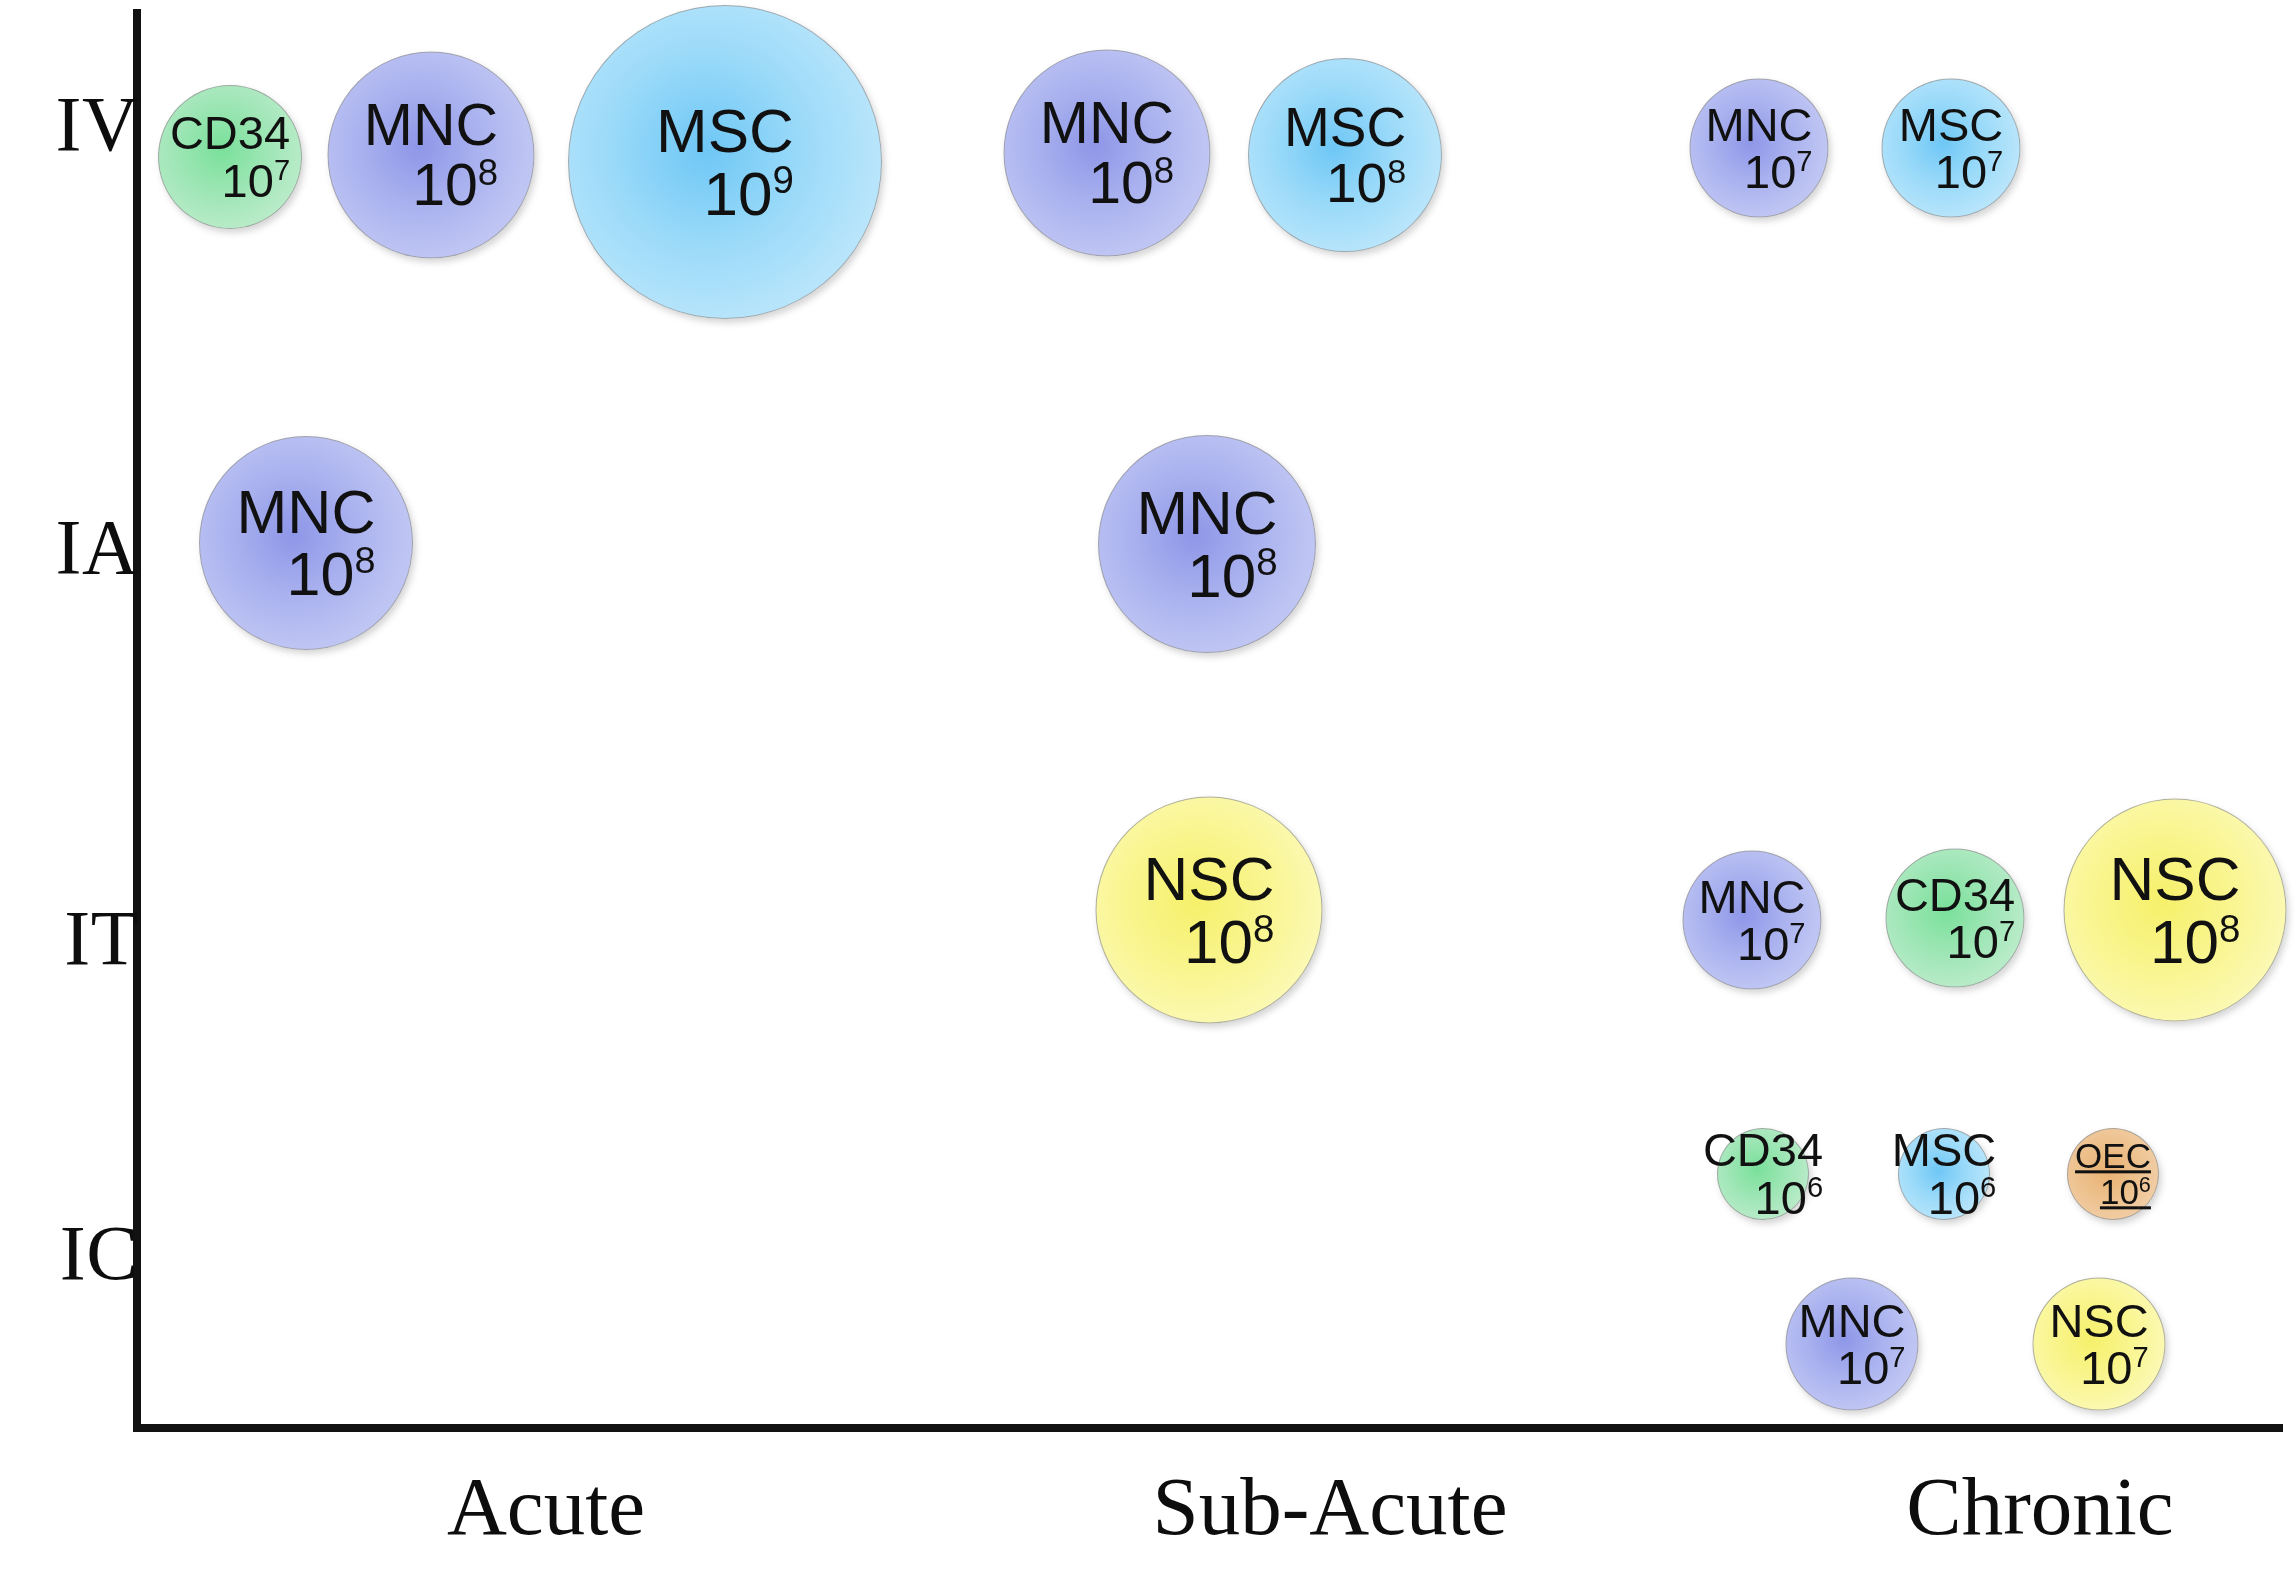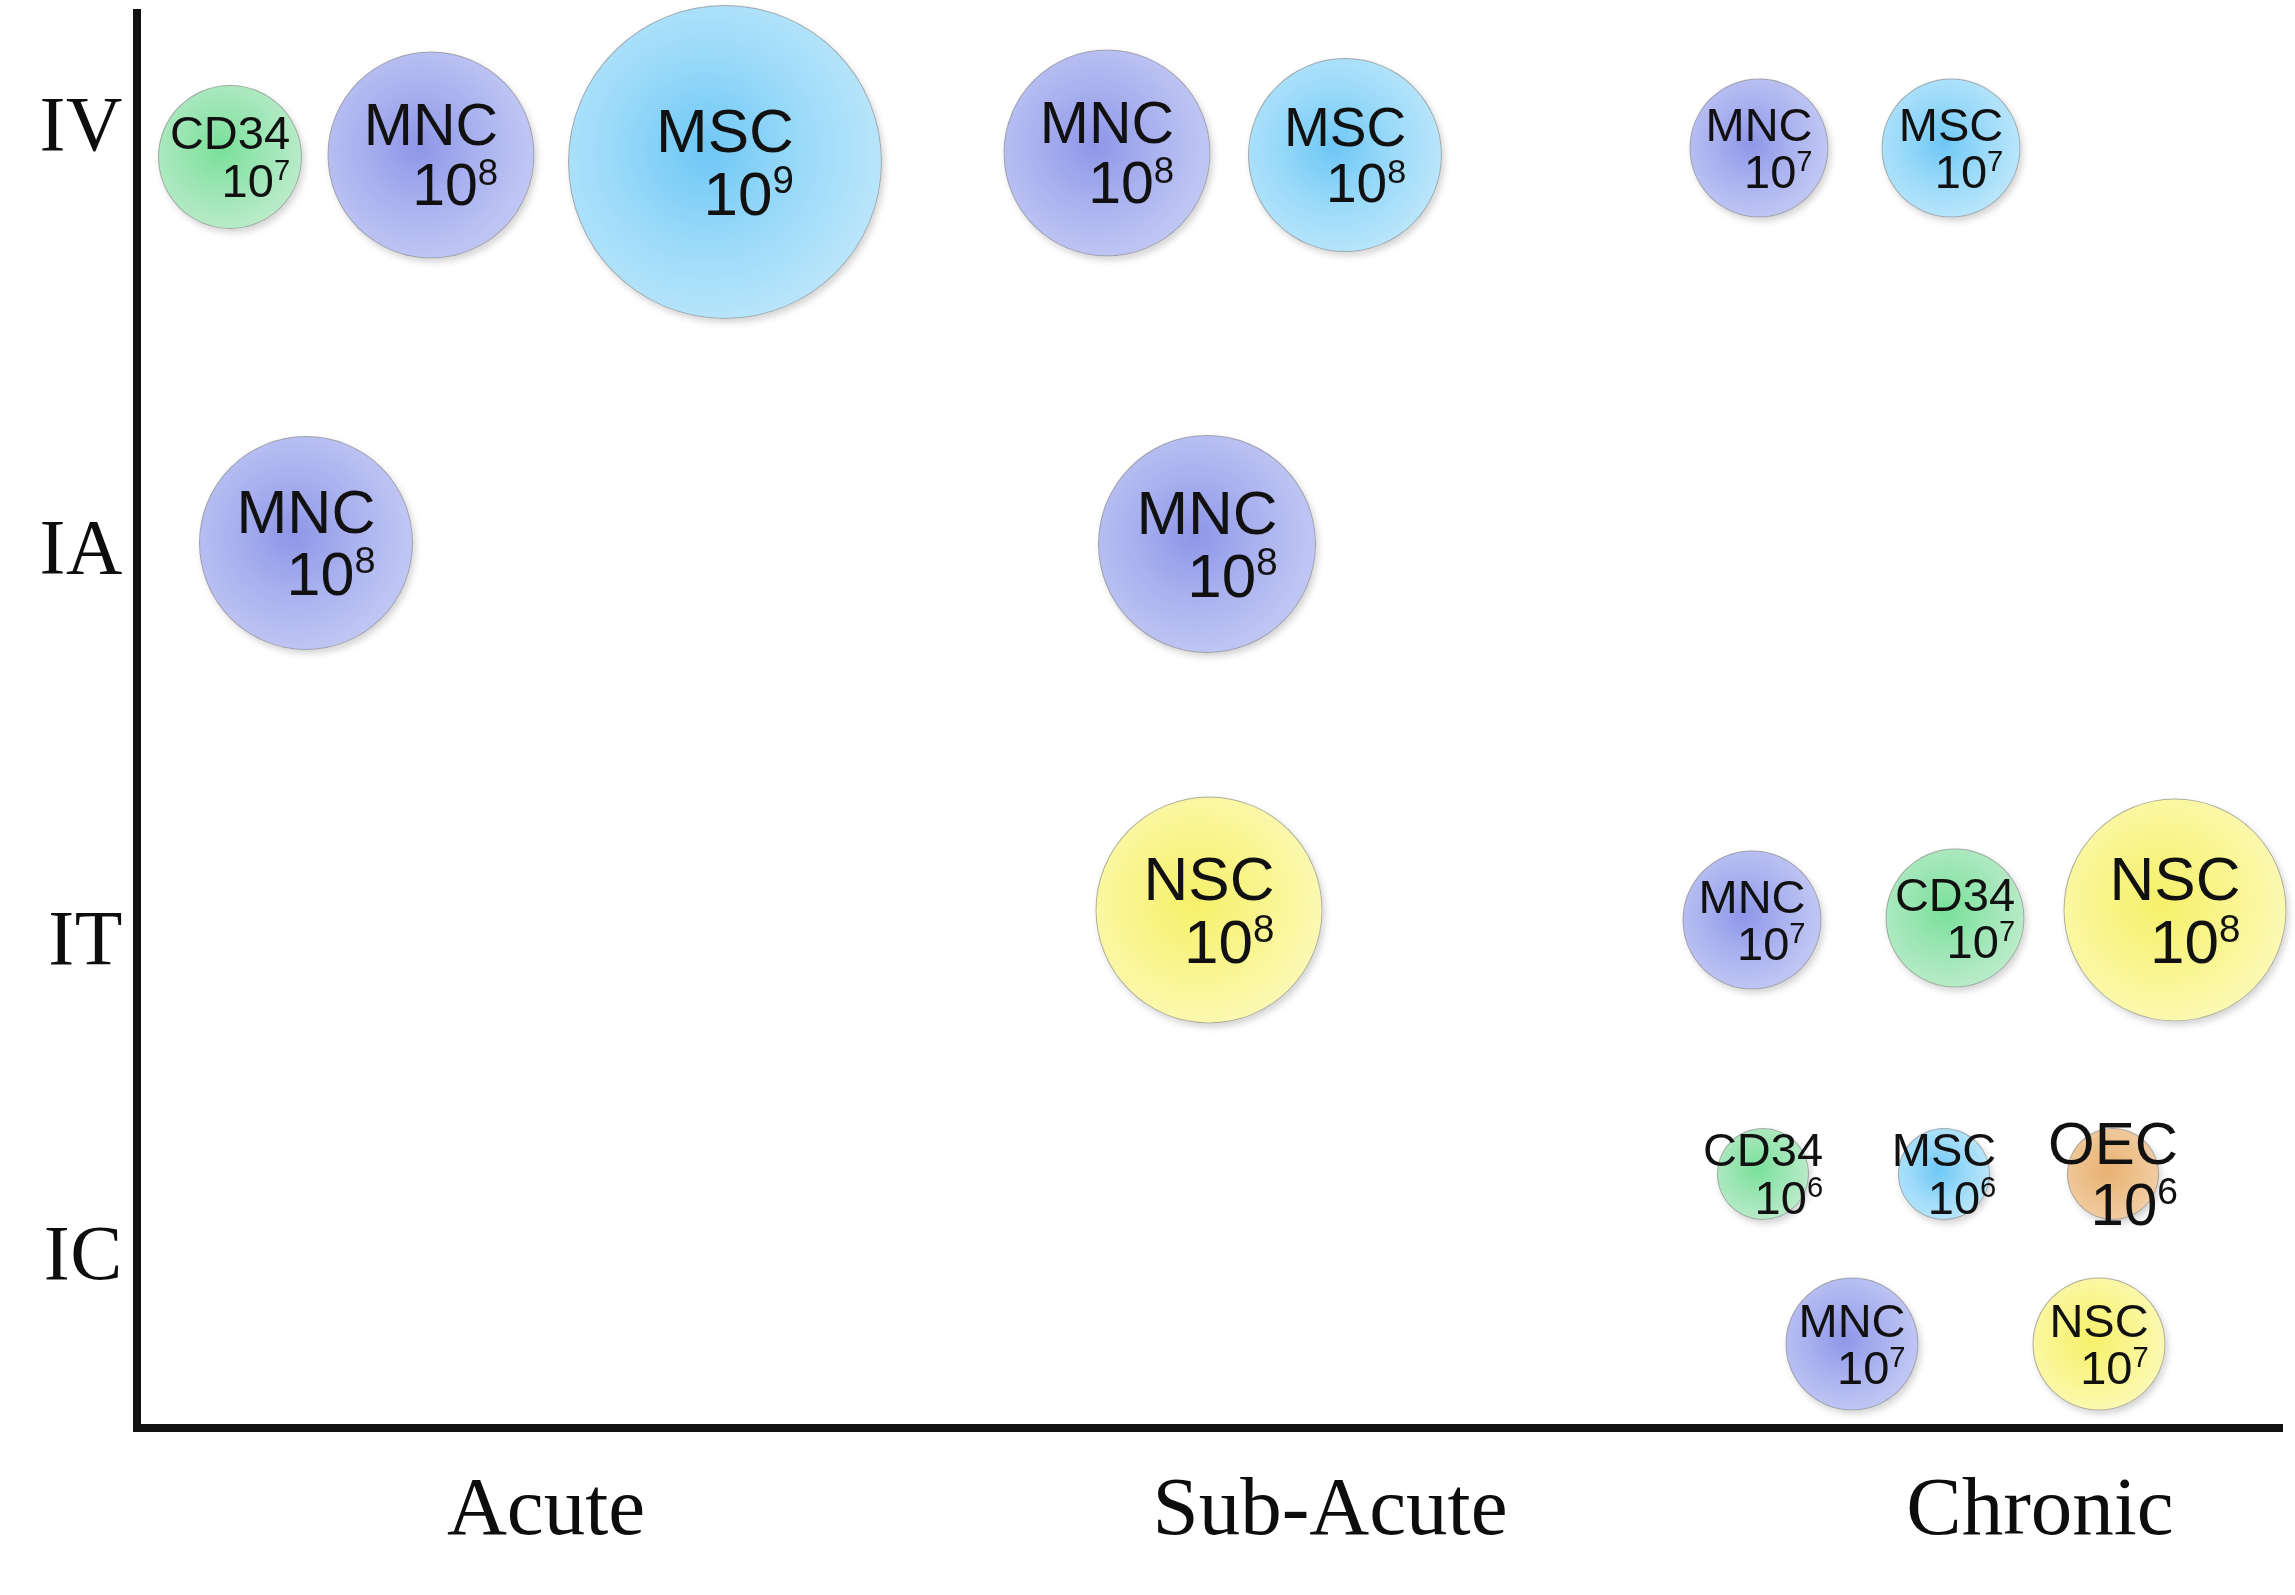--- a/index.html
+++ b/index.html
@@ -37,21 +37,21 @@
 
   
   .ylabel {
     position: absolute;
     font-family: "Liberation Serif", serif;
     font-size: 78px;
     line-height: 1;
     color: #0d0d0d;
     text-align: right;
     width: 123px;
-    left: 0px;
+    left: 16px;
     transform: translateY(-50%);
     letter-spacing: 0.6px;
   }
   .xlabel {
     position: absolute;
     font-family: "Liberation Serif", serif;
     font-size: 83px;
     line-height: 1;
     color: #0d0d0d;
     text-align: center;
@@ -202,21 +202,21 @@
           <span class="dose"><span>10</span><sup>6</sup></span>
         </div>
       </div>
       <div class="bubble fill-cyan" style="width: 92px; height: 92px; left: 1944px; top: 1174px;">
         <div class="bubble-label" style="font-size: 47px;">
           <span class="cellname">MSC</span>
           <span class="dose"><span>10</span><sup>6</sup></span>
         </div>
       </div>
       <div class="bubble fill-orange" style="width: 92px; height: 92px; left: 2113px; top: 1174px;">
-        <div class="bubble-label" style="font-size: 60px;">
+        <div class="bubble-label" style="font-size: 35px; text-decoration: underline;">
           <span class="cellname">OEC</span>
           <span class="dose"><span>10</span><sup>6</sup></span>
         </div>
       </div>
       <div class="bubble fill-purple" style="width: 133px; height: 133px; left: 1852px; top: 1344px;">
         <div class="bubble-label" style="font-size: 47px;">
           <span class="cellname">MNC</span>
           <span class="dose"><span>10</span><sup>7</sup></span>
         </div>
       </div>

